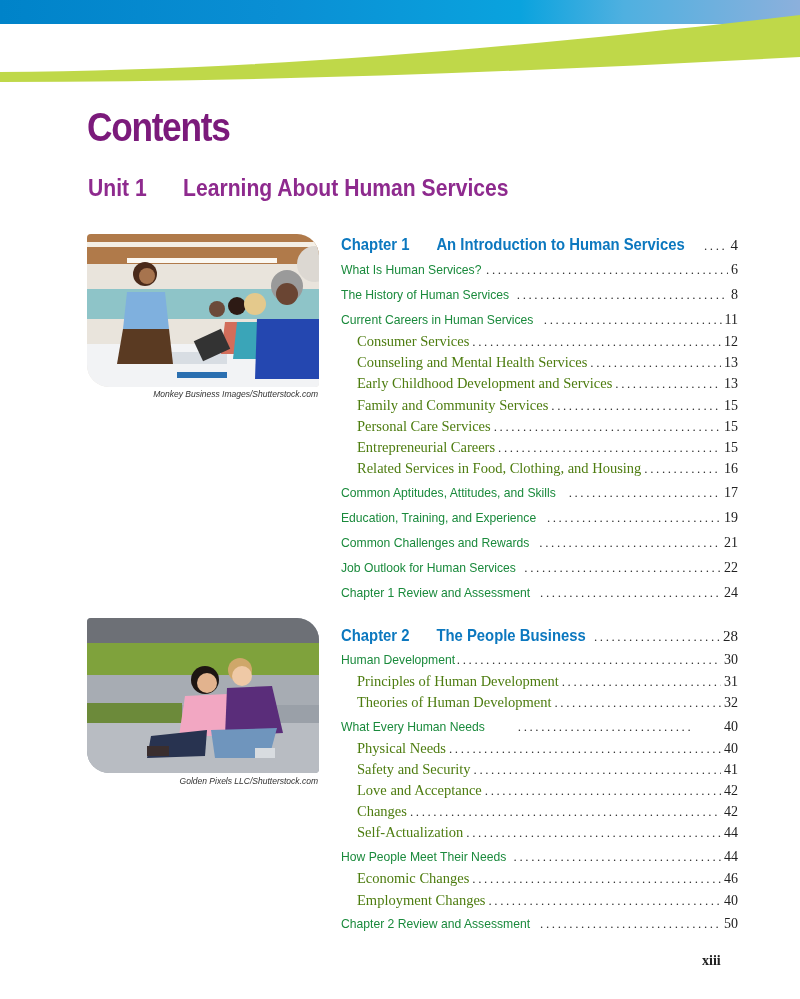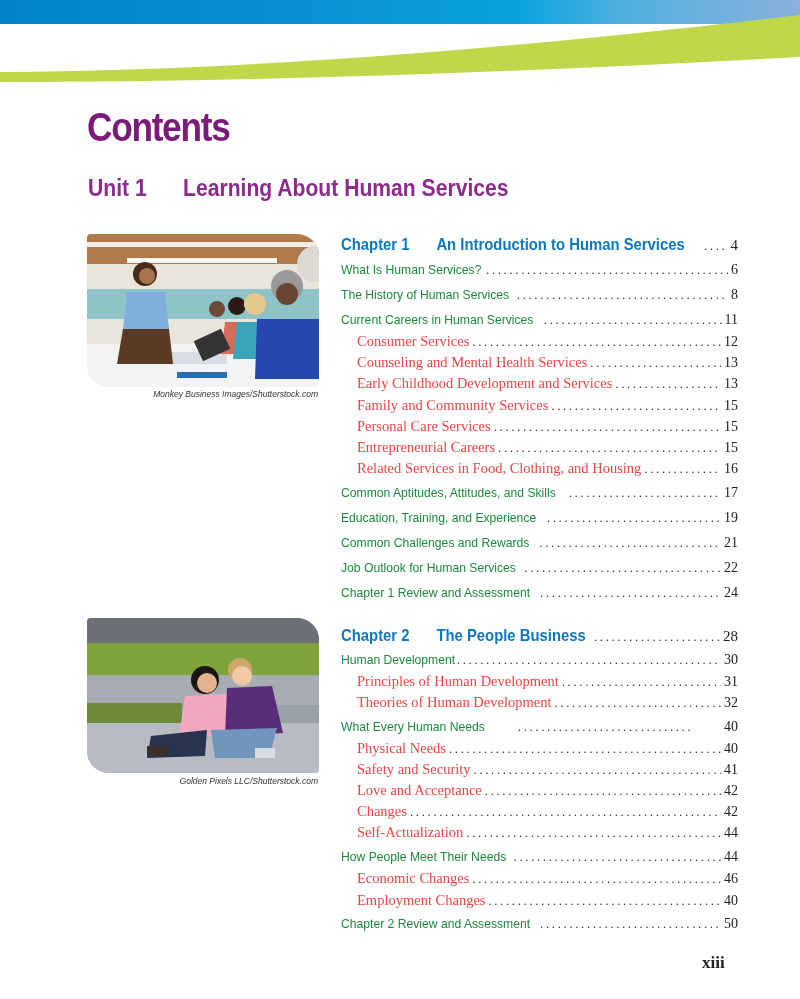--- a/index.html
+++ b/index.html
@@ -46,23 +46,23 @@
   .chapter .label {
     font-family:"Liberation Sans", sans-serif; font-weight:bold; font-size:16.5px; color:#0c78bf;
     transform:scaleX(0.9); transform-origin:left; display:inline-block; margin-right:-22px;
   }
   .chapter .label .chnum { display:inline-block; width:106px; }
   .chapter .page { font-size:15px; }
   .section .label {
     font-family:"Liberation Sans", sans-serif; font-size:13.5px; color:#1a8a3c;
     transform:scaleX(0.9); transform-origin:left; display:inline-block; margin-right:-14px;
   }
-  .sub .label { font-family:"Liberation Serif", serif; font-size:14.5px; color:#ef4444; padding-left:16px; }
+  .sub .label { font-family:"Liberation Serif", serif; font-size:14.5px; color:#4d7c0f; padding-left:16px; }
   .folio {
-    position:absolute; left:702px; top:953px; font-family:"Liberation Serif", serif; font-weight:bold; font-size:17px; color:#222;
+    position:absolute; left:702px; top:953px; font-family:"Liberation Serif", serif; font-weight:bold; font-size:14px; color:#222;
   }
 </style>
 </head>
 <body>
 
 <div class="topbar"></div>
 <svg class="swoosh" viewBox="0 0 800 90" preserveAspectRatio="none">
   <path d="M0,72 C250,70 500,50 800,15 L800,57 C520,72 260,82 0,82 Z" fill="#bfd849"></path>
 </svg>
 

